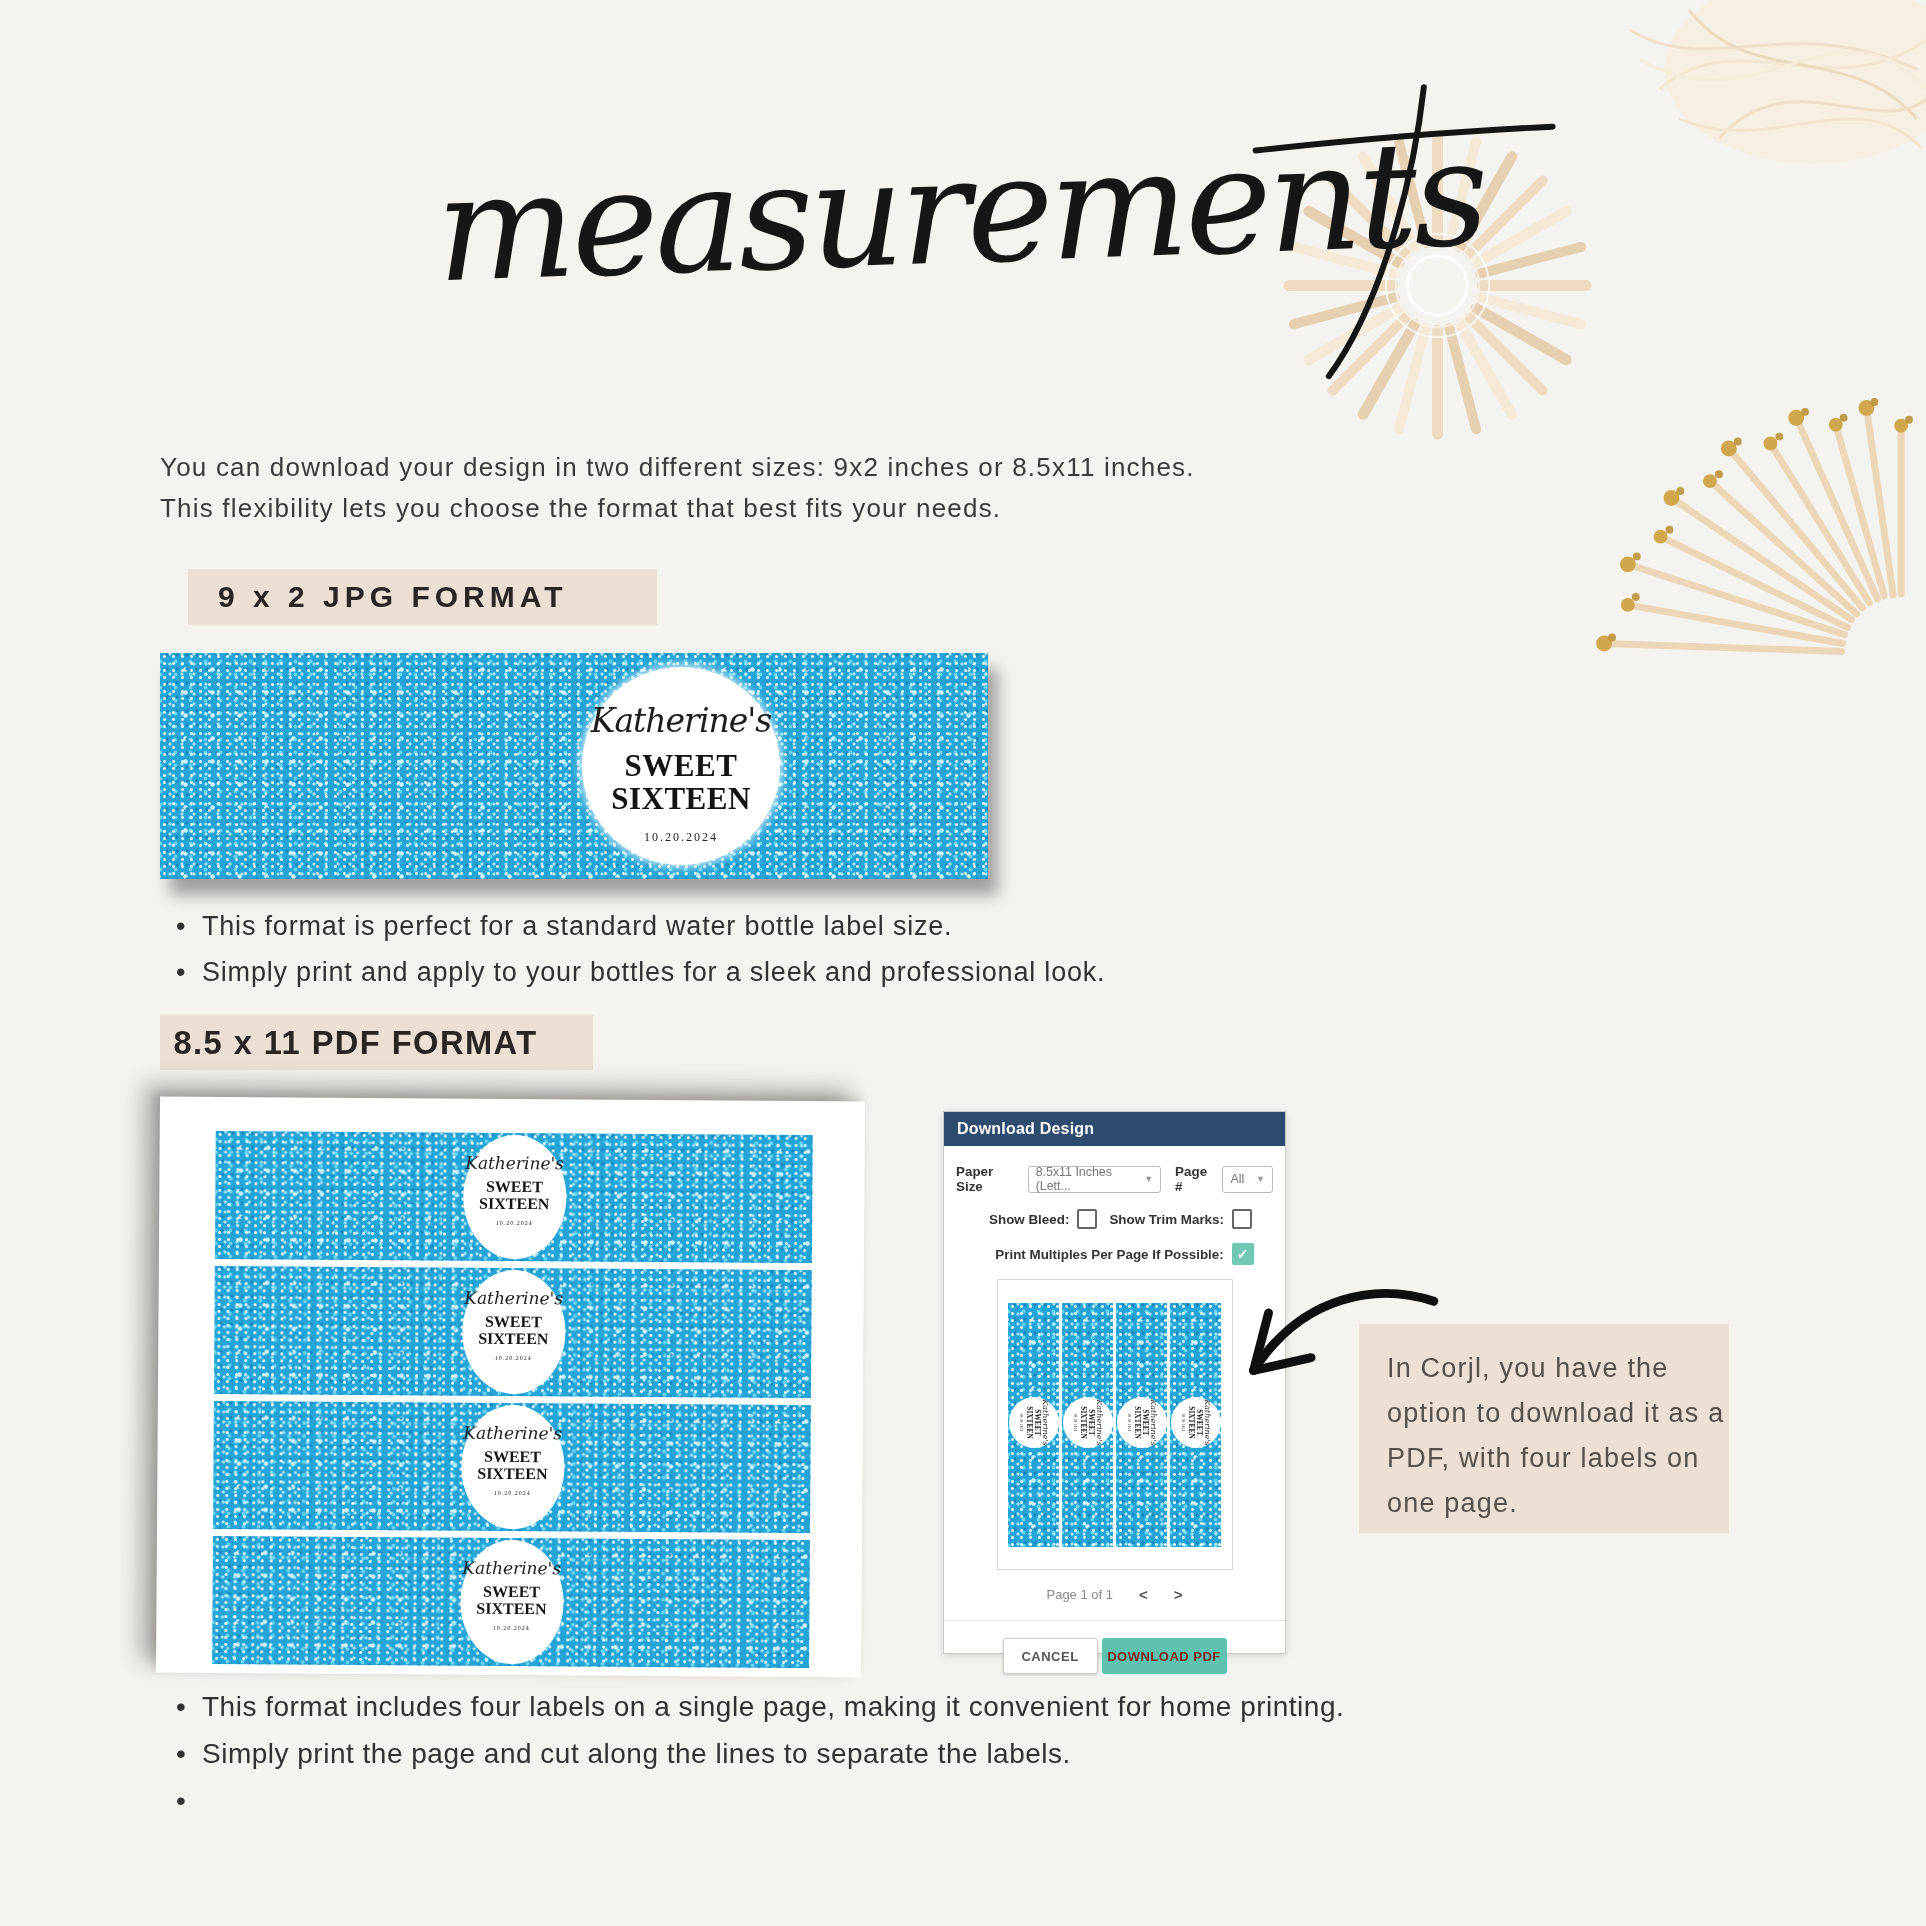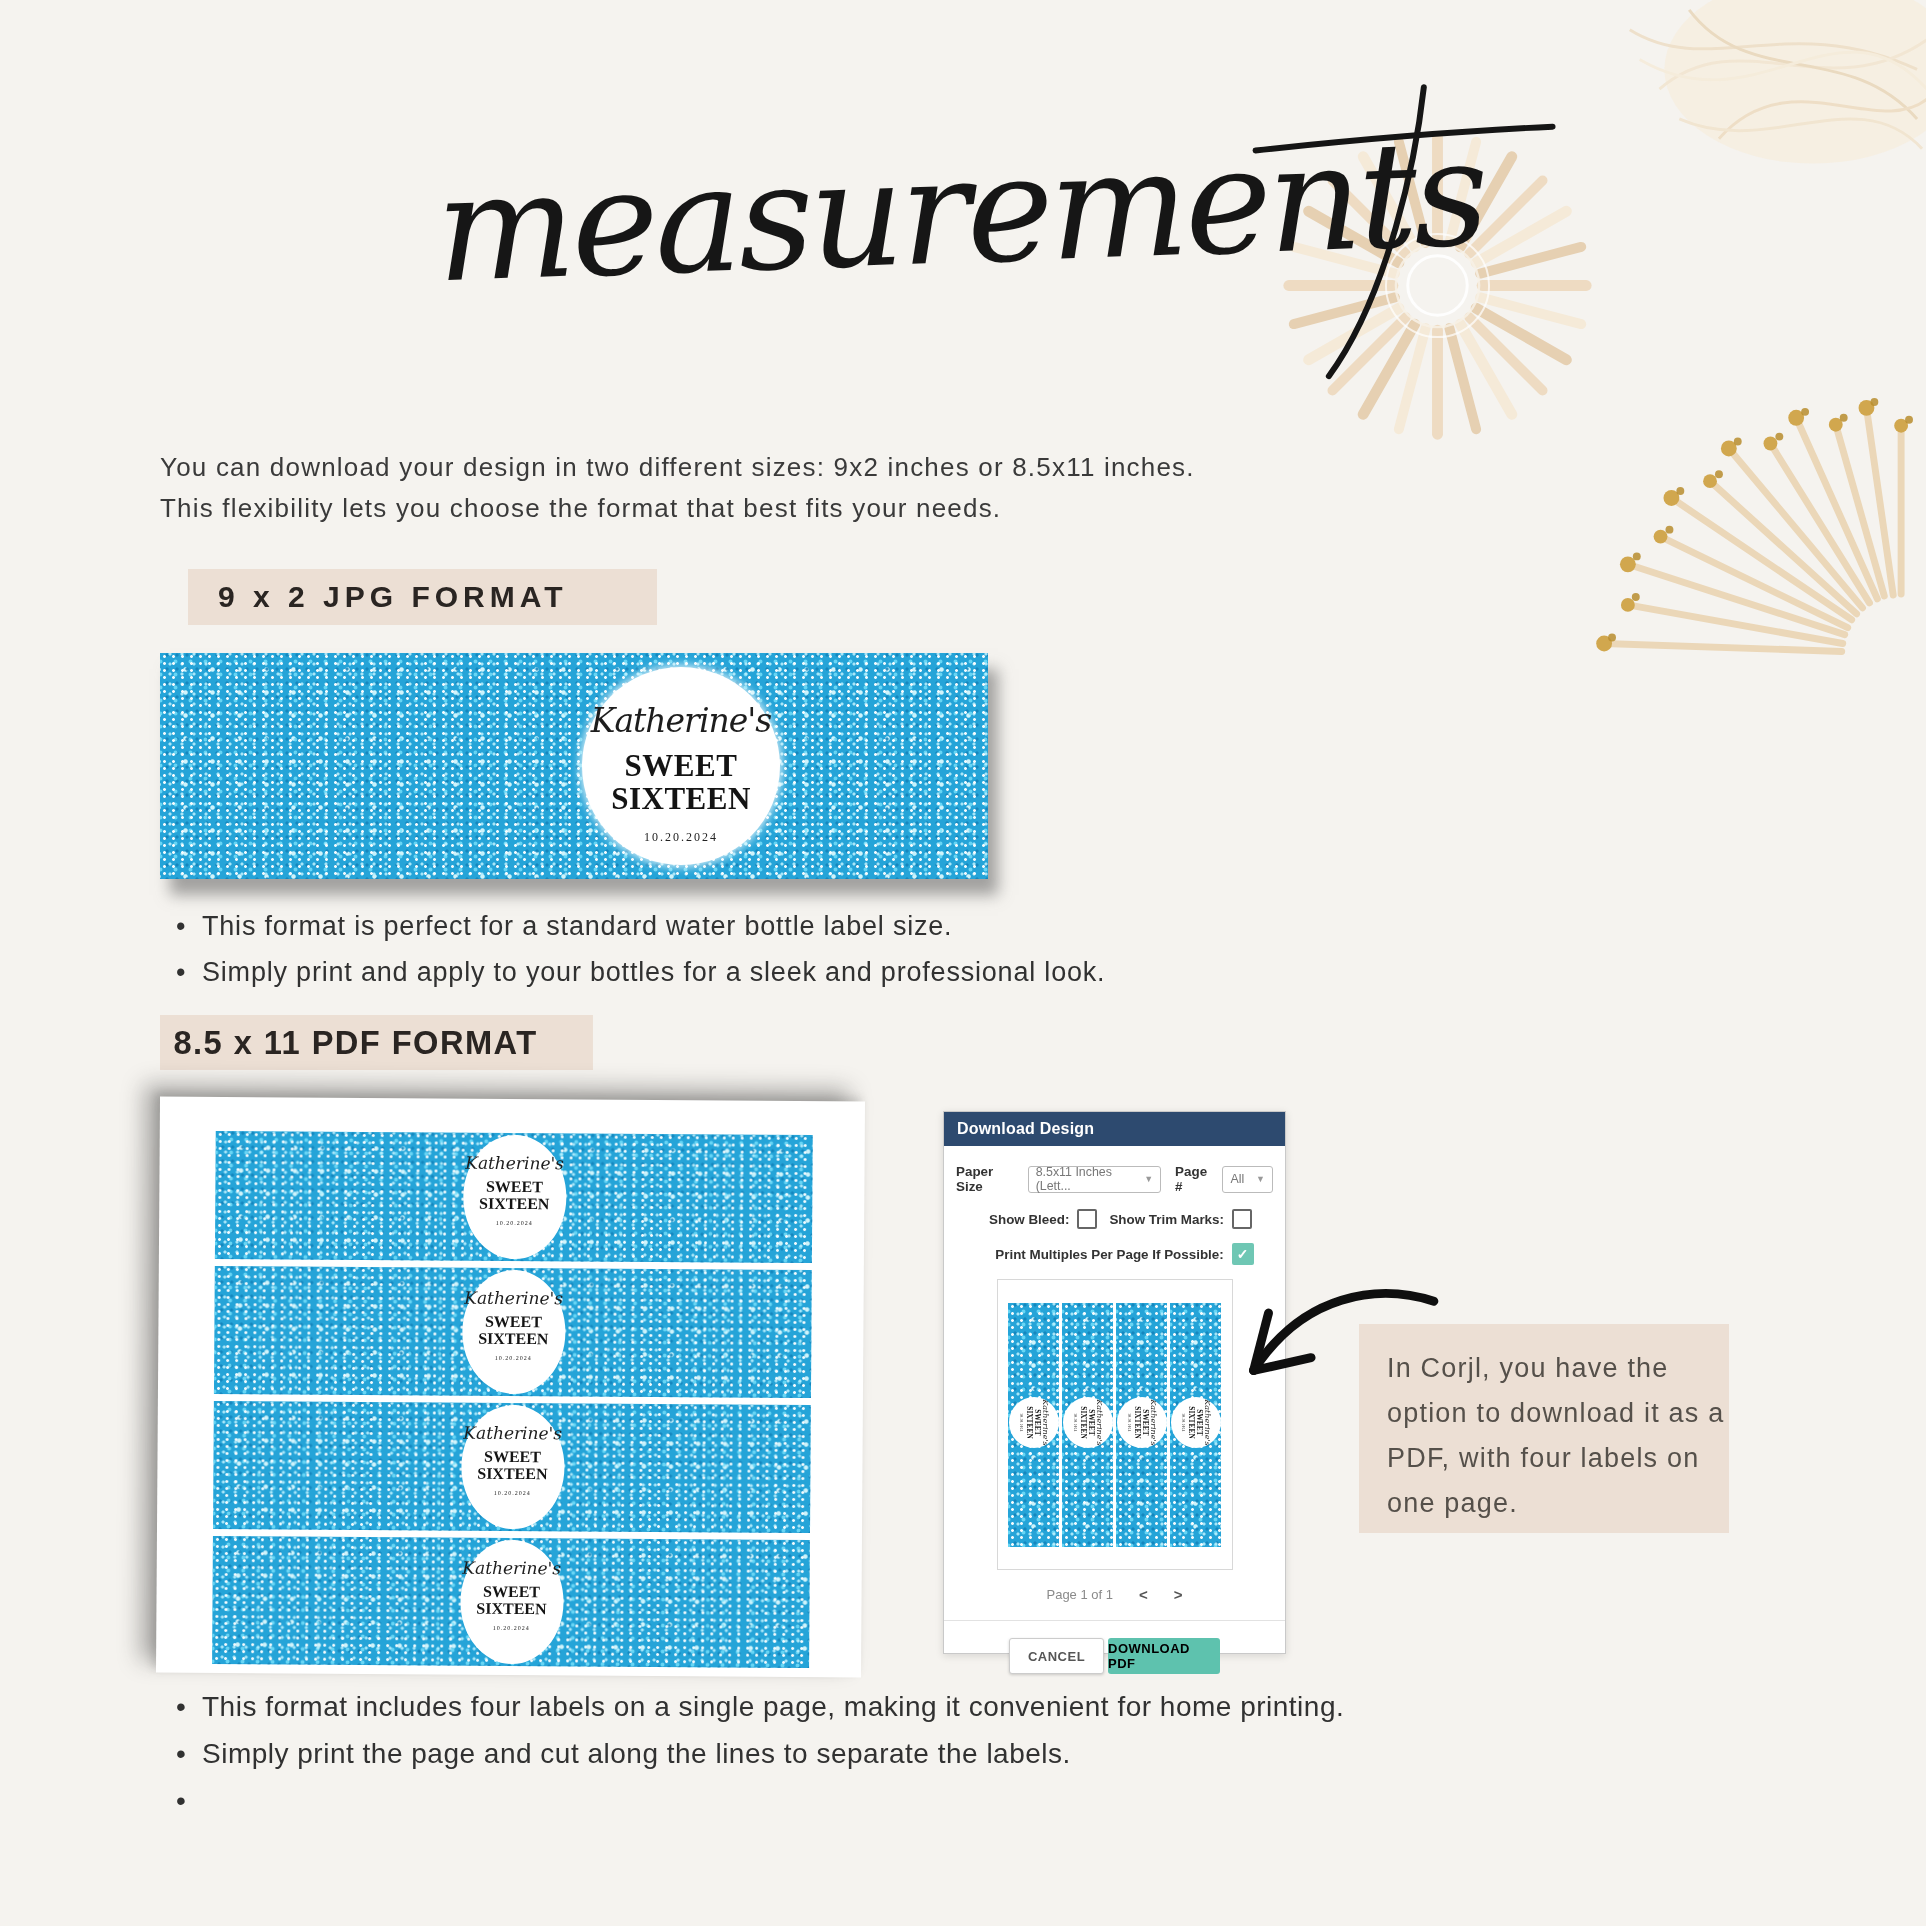--- a/index.html
+++ b/index.html
@@ -115,21 +115,21 @@
   .d-rot .script{font-size:8px;display:block;}
   .d-rot .serif-caps{font-size:7.4px;line-height:8px;display:block;}
   .d-rot .date{font-family:"Liberation Serif",serif;font-size:3px;letter-spacing:0.5px;color:#222;display:block;margin-top:2px;}
   #d-pagination{justify-content:center;margin-top:16px;color:#8a8a8a;font-size:13px;}
   #d-pagination .chev{color:#555;font-size:15px;font-weight:bold;margin-left:26px;cursor:default;}
   #d-divider{border-top:1px solid #e2e2e2;margin-top:17px;}
   #d-buttons{justify-content:center;gap:4px;margin-top:17px;}
   .btn{height:36px;border-radius:3px;font-size:13px;font-weight:bold;letter-spacing:0.5px;
     display:flex;align-items:center;justify-content:center;}
   #btn-cancel{width:95px;background:#fff;border:1px solid #ccc;color:#555;box-shadow:0 1px 3px rgba(0,0,0,.18);}
-  #btn-download{width:112px;background:var(--teal);color:#000000;}
+  #btn-download{width:125px;background:var(--teal);color:#7f1d1d;}
 
   
   #arrow-svg{left:0;top:0;}
   #callout{position:absolute;left:1359px;top:1324px;width:370px;height:209px;background:var(--accent-beige);
     padding:22px 0 0 28px;font-size:27px;line-height:45px;letter-spacing:1.2px;color:var(--callout-text);}
 </style>
 </head>
 <body>
 
 <div id="canvas">

